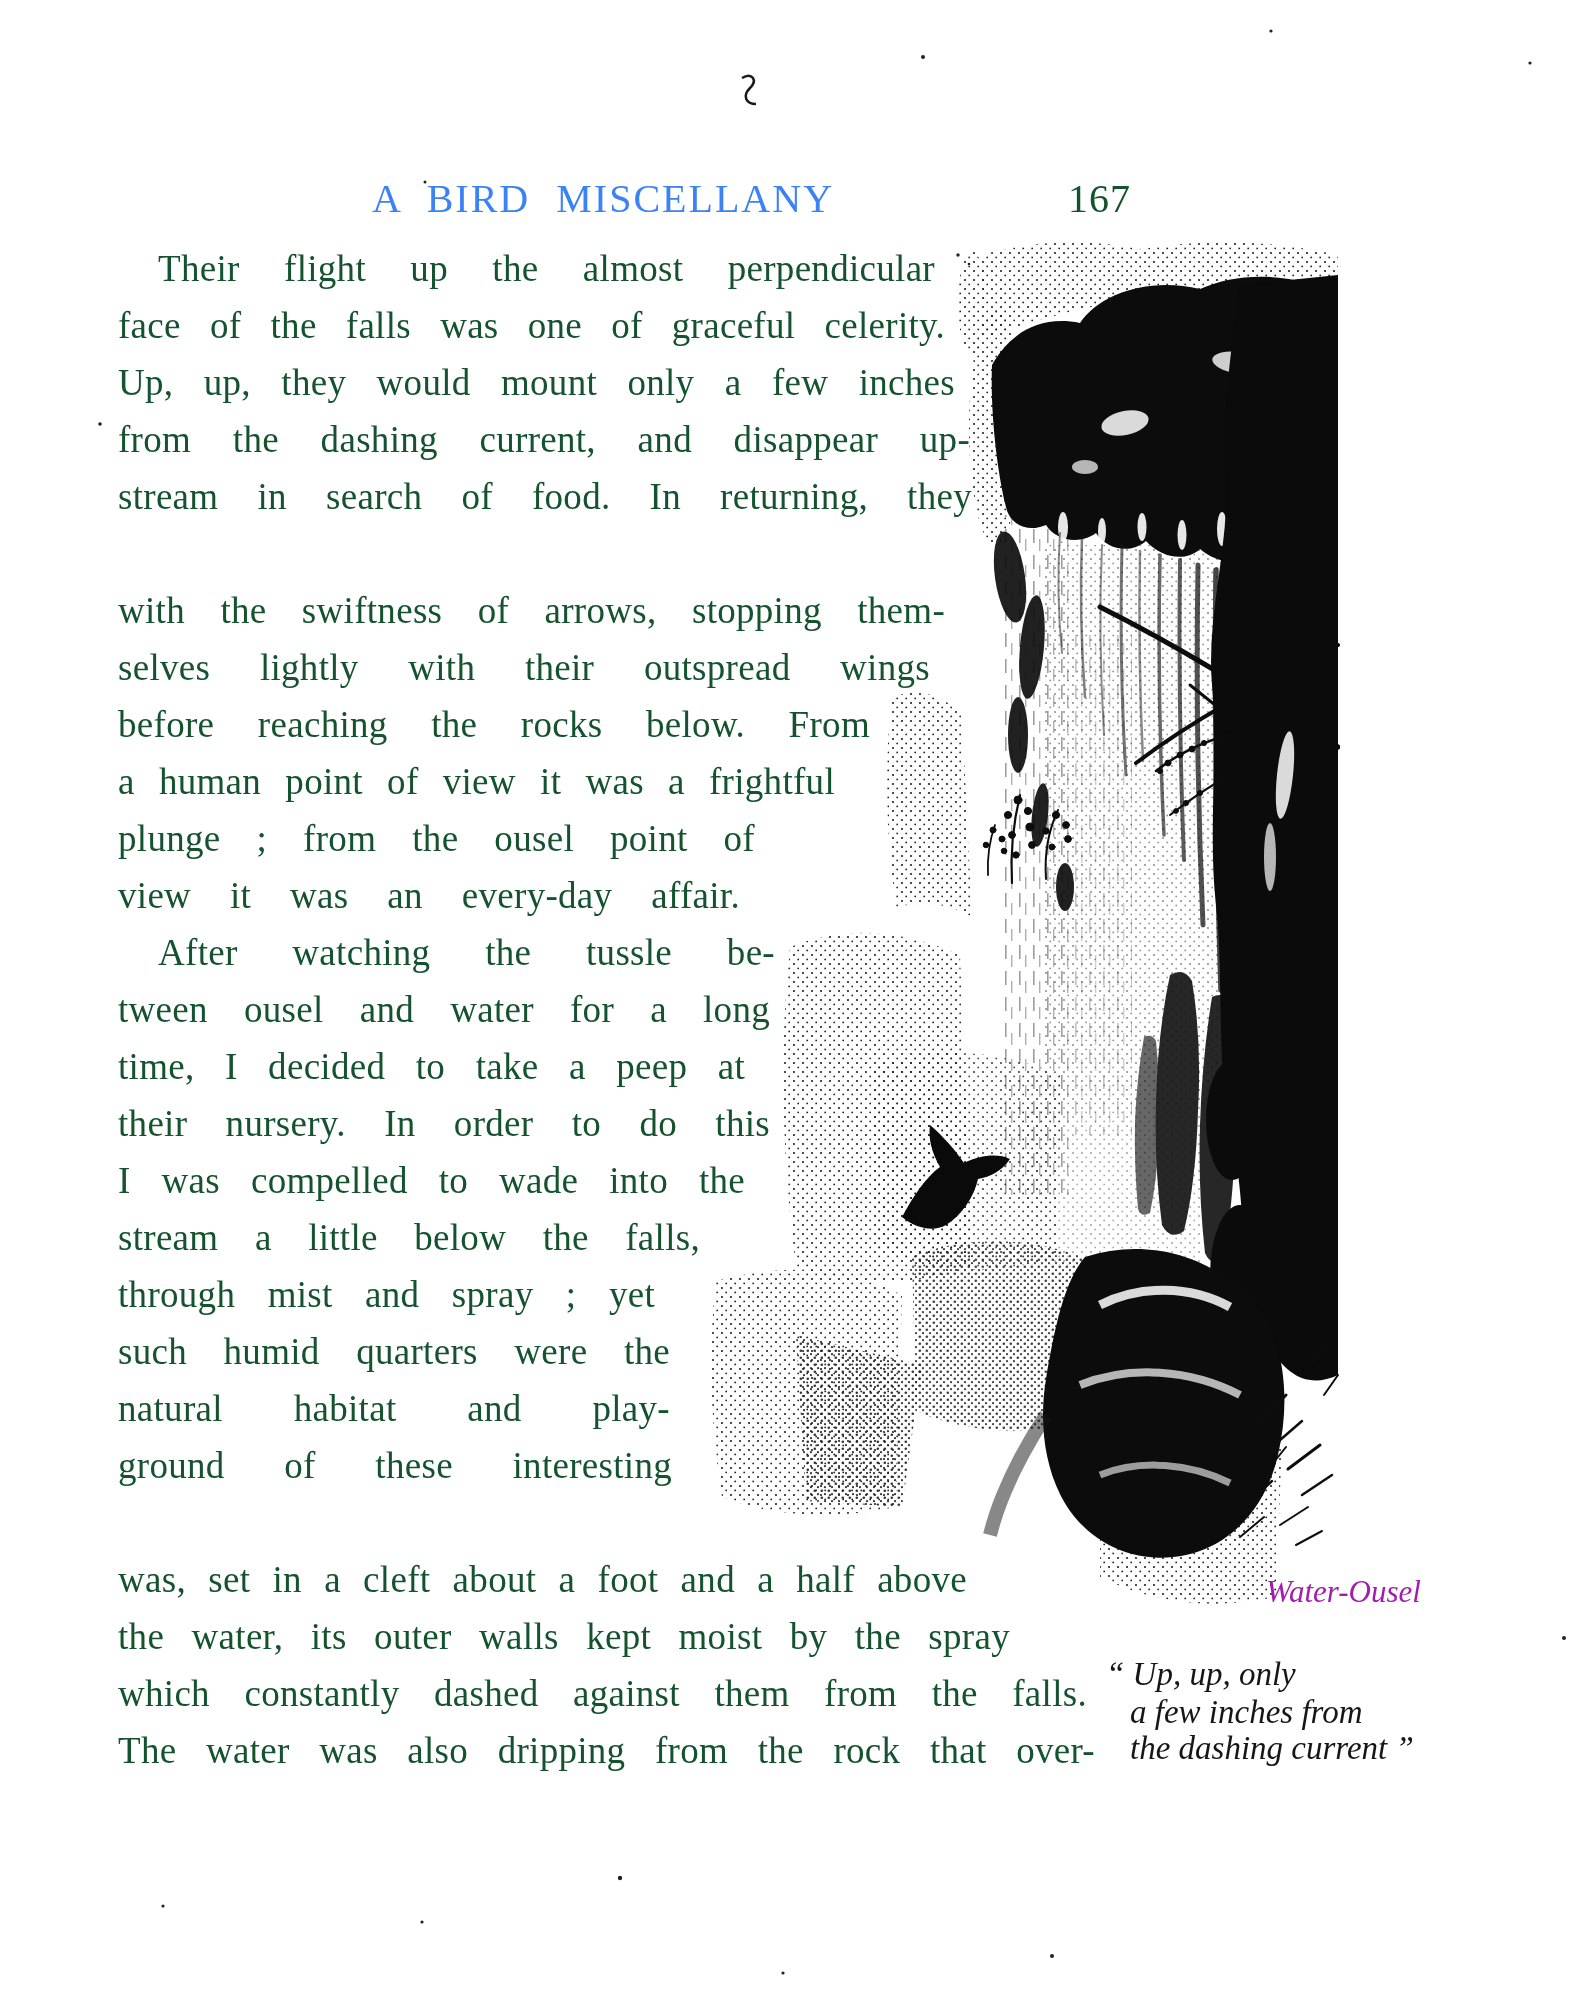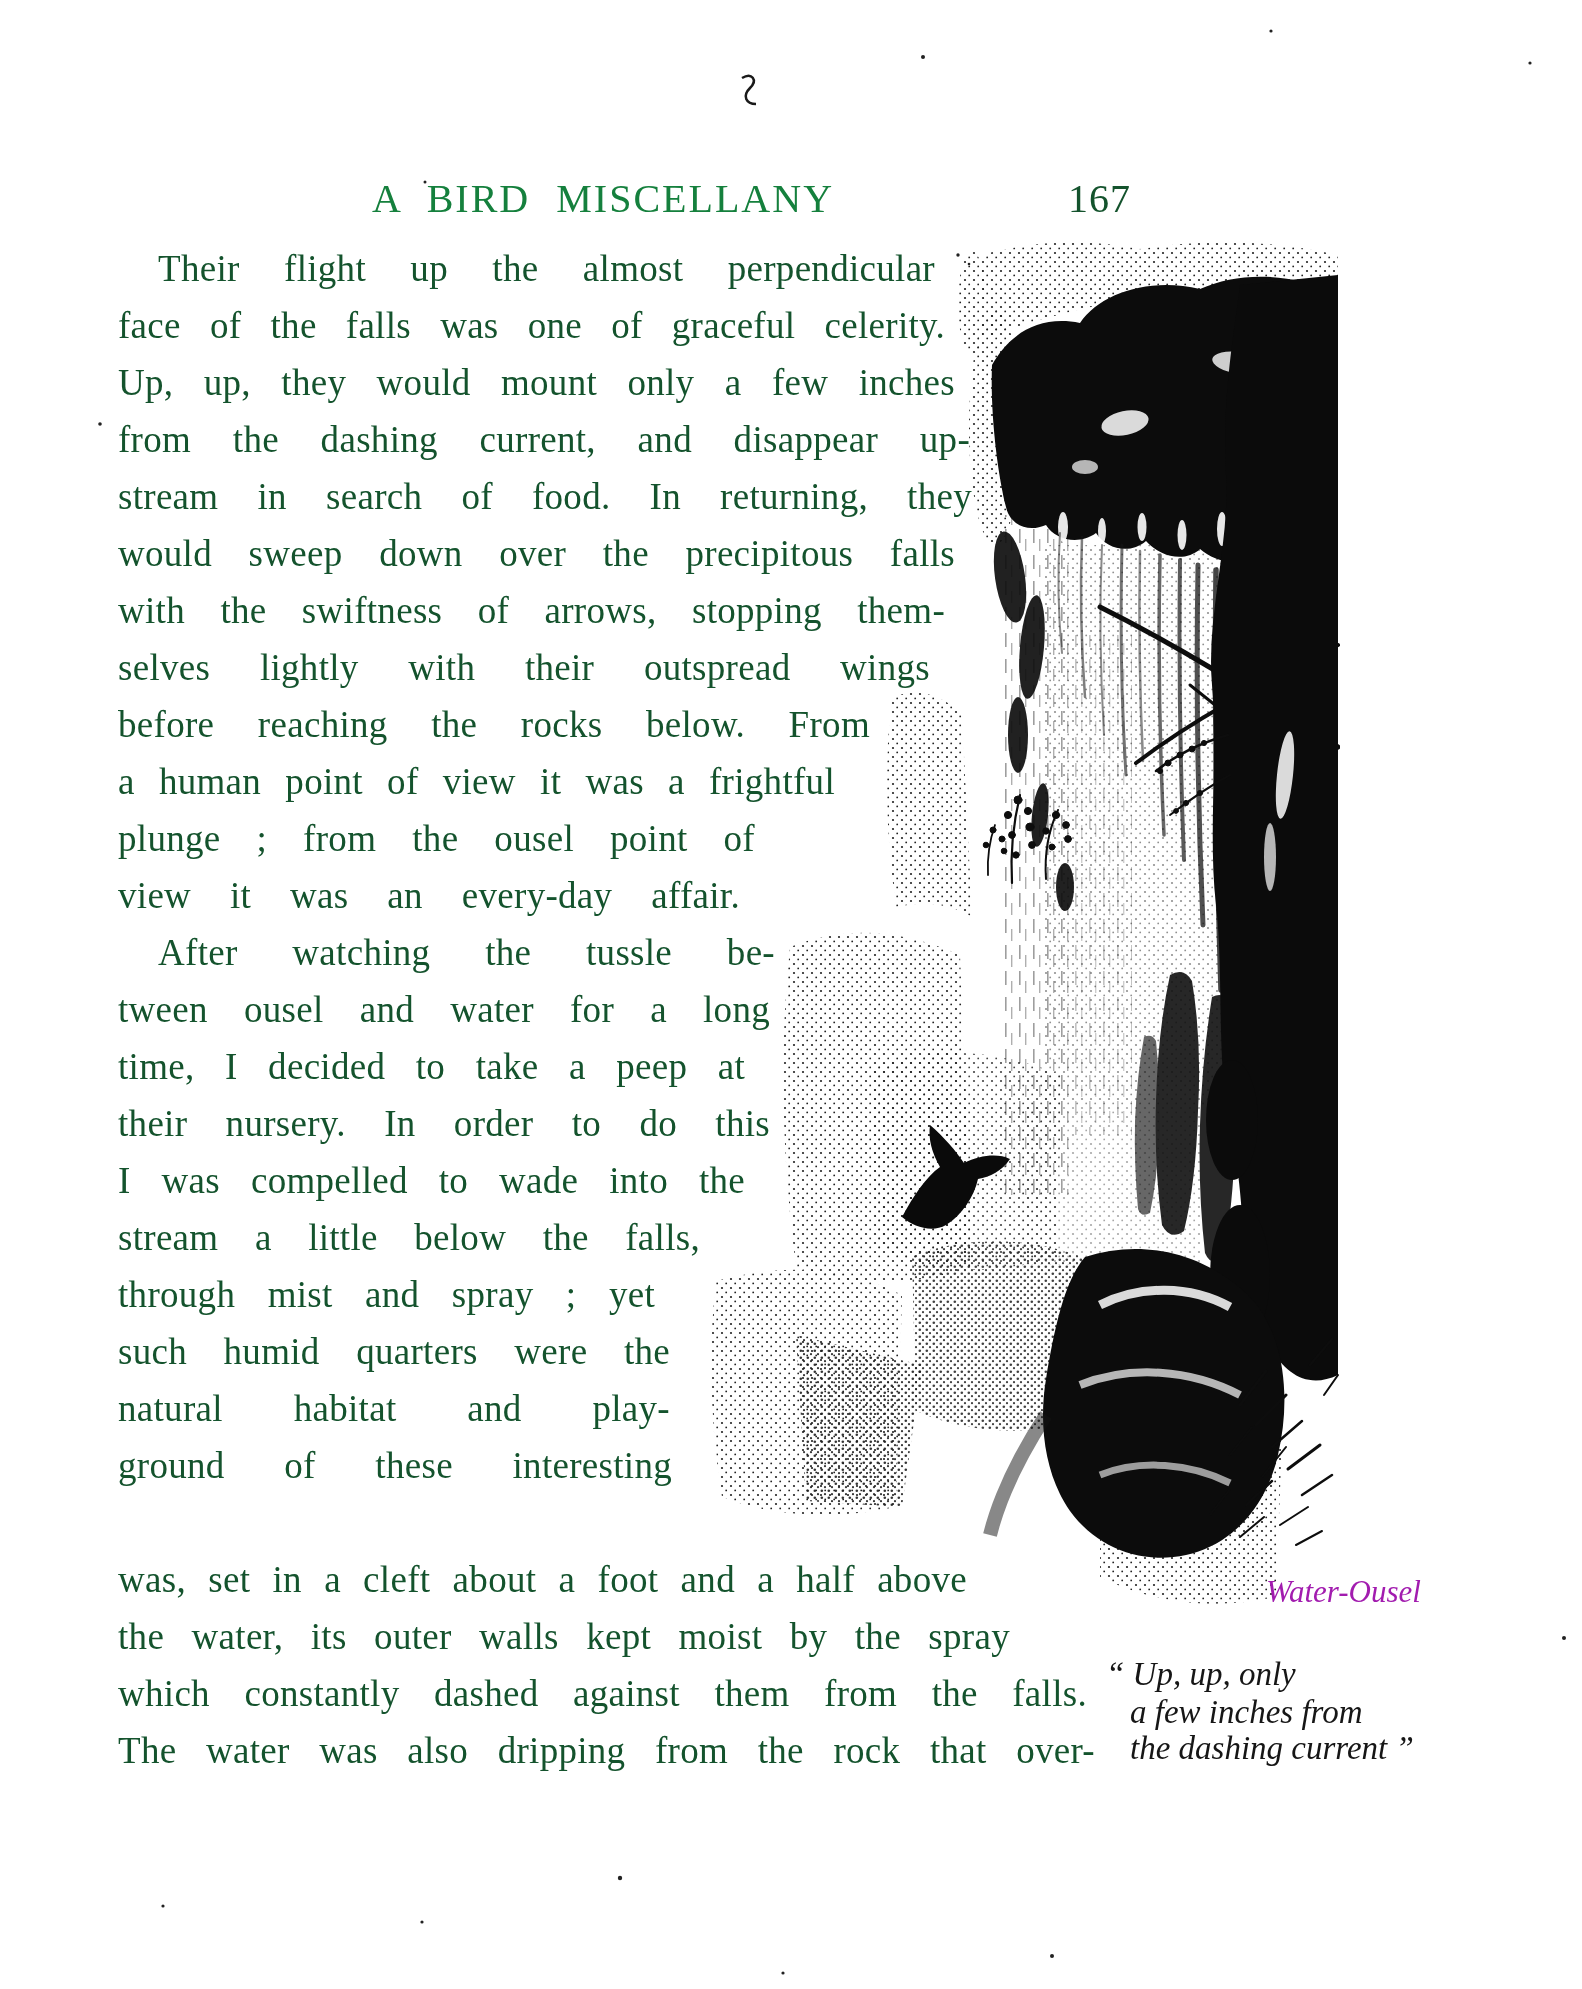--- a/index.html
+++ b/index.html
@@ -3,21 +3,21 @@
 <meta charset="utf-8">
 <style>
   html,body { margin:0; padding:0; background:#e8e8e8; }
   .page {
     position:relative; width:1582px; height:1989px; background:#ffffff;
     font-family:"Liberation Serif", serif; color:#141414; overflow:hidden;
     margin:0 auto;
   }
   .hdr-title {
     position:absolute; left:372px; top:176px; font-size:40px; line-height:46px;
-    letter-spacing:2px; word-spacing:14px; color:#15803d;
+    letter-spacing:2px; word-spacing:14px; color:#3b82f6;
   }
   .hdr-num {
     position:absolute; left:1068px; top:176px; font-size:40px; line-height:46px;
     letter-spacing:1px; color:#14532d;
   }
   .bl {
     position:absolute; left:118px; font-size:37px; line-height:57px; height:58px;
     letter-spacing:0.3px; color:#14532d;
     text-align:justify; text-align-last:justify; text-justify:inter-word;
     overflow:hidden; white-space:normal; z-index:3;
@@ -62,21 +62,20 @@
   </svg>
 
   <div class="hdr-title">A BIRD MISCELLANY</div>
   <div class="hdr-num">167</div>
 
   <div class="bl indent" style="top:240px;width:817px">Their flight up the almost perpendicular</div>
   <div class="bl" style="top:297px;width:827px">face of the falls was one of graceful celerity.</div>
   <div class="bl" style="top:354px;width:837px">Up, up, they would mount only a few inches</div>
   <div class="bl" style="top:411px;width:852px">from the dashing current, and disappear up-</div>
   <div class="bl" style="top:468px;width:854px">stream in search of food.  In returning, they</div>
-  <div class="bl" style="top:525px;width:837px">would sweep down over the precipitous falls</div>
   <div class="bl" style="top:582px;width:827px">with the swiftness of arrows, stopping them-</div>
   <div class="bl" style="top:639px;width:812px">selves lightly with their outspread wings</div>
   <div class="bl" style="top:696px;width:752px">before reaching the rocks below.  From</div>
   <div class="bl" style="top:753px;width:717px">a human point of view it was a frightful</div>
   <div class="bl" style="top:810px;width:637px">plunge ; from the ousel point of</div>
   <div class="bl" style="top:867px;width:622px">view it was an every-day affair.</div>
   <div class="bl indent" style="top:924px;width:657px">After watching the tussle be-</div>
   <div class="bl" style="top:981px;width:652px">tween ousel and water for a long</div>
   <div class="bl" style="top:1038px;width:627px">time, I decided to take a peep at</div>
   <div class="bl" style="top:1095px;width:652px">their nursery.  In order to do this</div>

